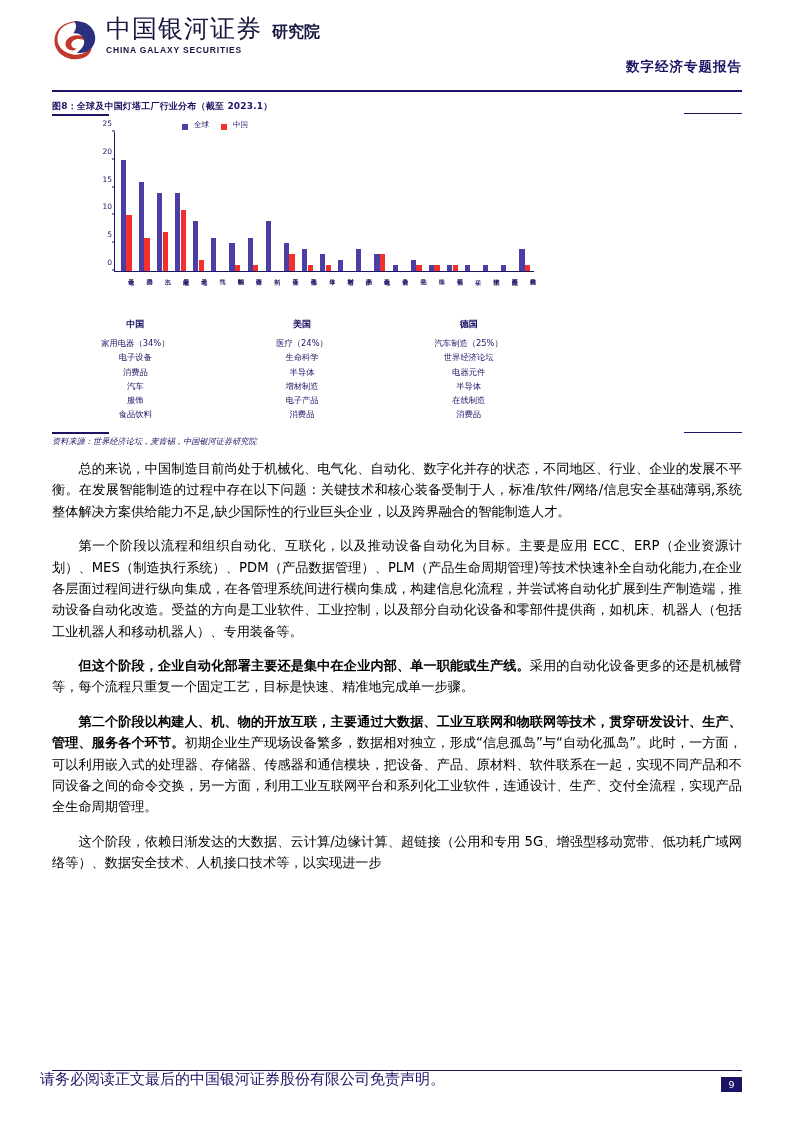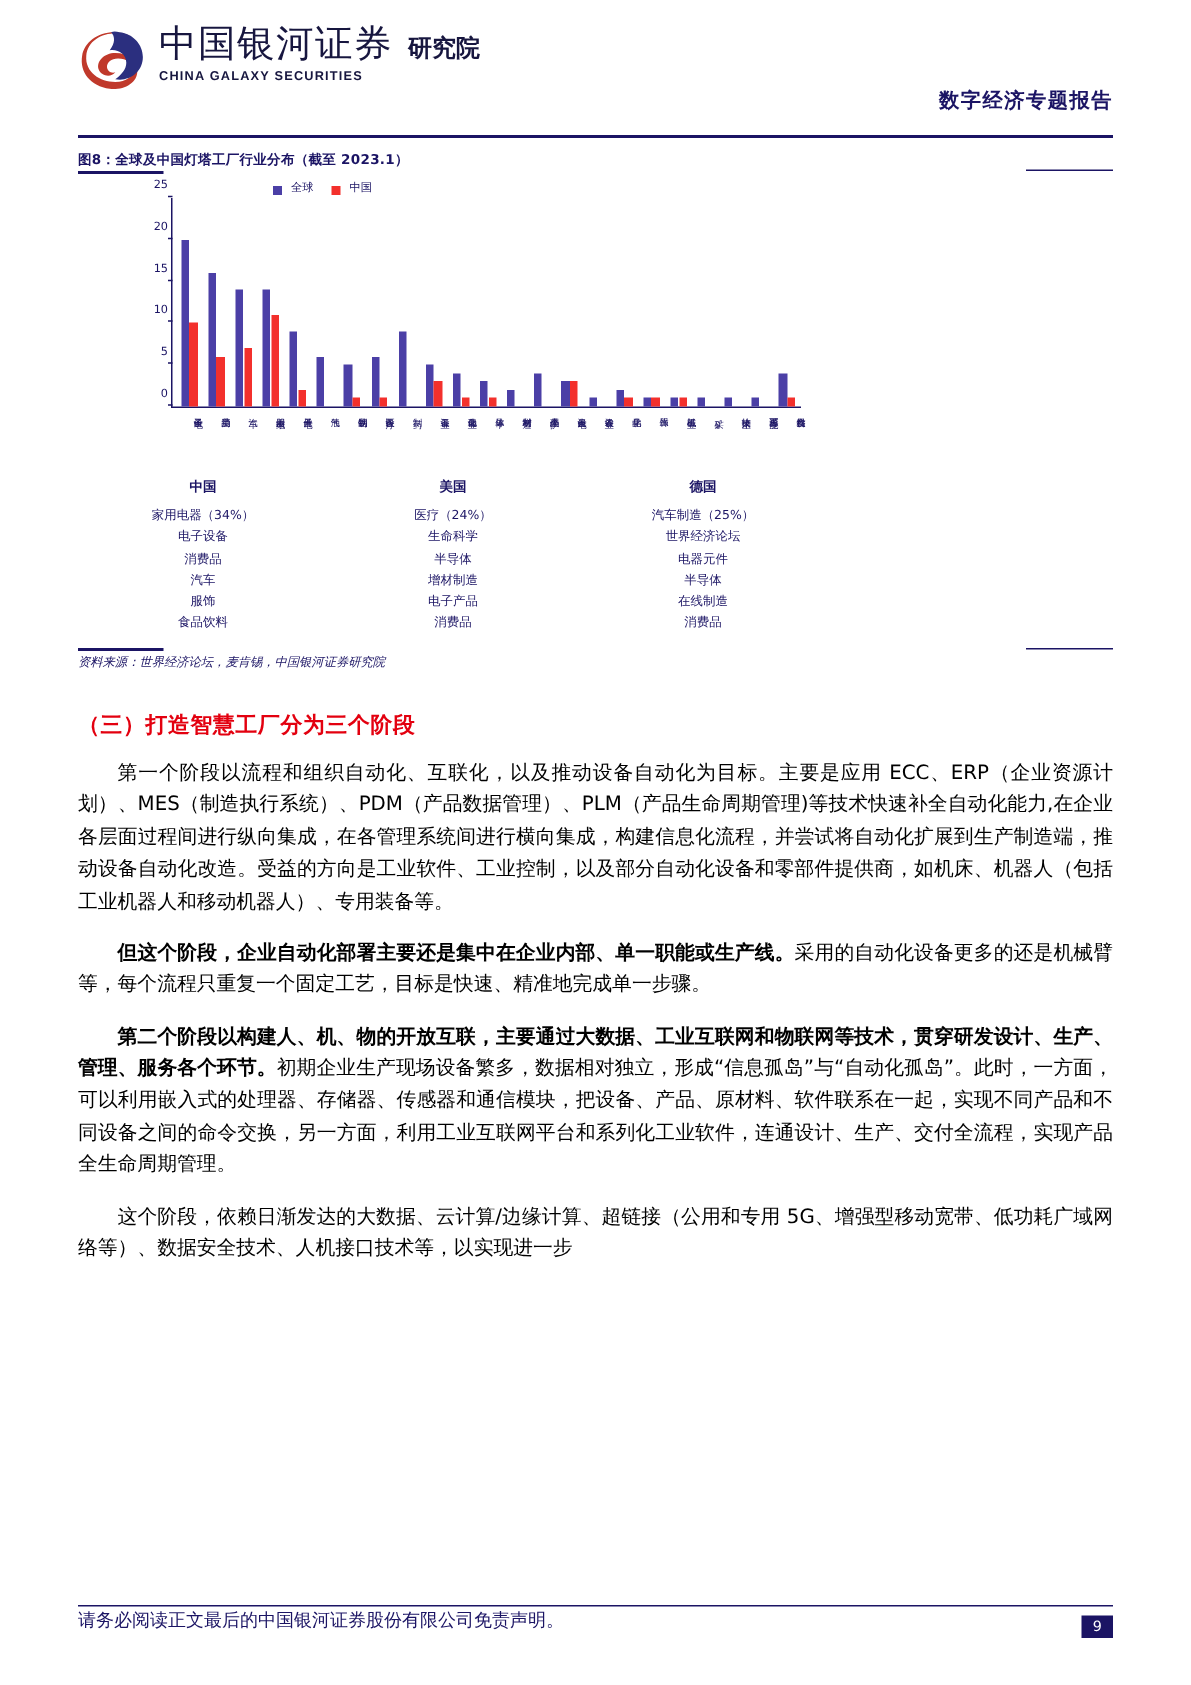--- a/index.html
+++ b/index.html
@@ -293,23 +293,23 @@
   .footer-rule {
     position: absolute;
     left: 52px;
     bottom: 52px;
     width: 690px;
     height: 1.5px;
     background: #1b1464;
   }
   .footer-text {
     position: absolute;
-    left: 52px;
+    left: 40px;
     bottom: 34px;
-    font-size: 12px;
+    font-size: 15px;
     color: #1b1464;
   }
   .page-num {
     position: absolute;
     right: 52px;
     bottom: 31px;
     background: #1b1464;
     color: #fff;
     font-size: 9.5px;
     padding: 2px 6px;
@@ -520,22 +520,22 @@
         <div class="country-item">在线制造</div>
         <div class="country-item">消费品</div>
       </div>
     </div>
 
   <div class="src-rule"></div>
   <div class="src-rule-right"></div>
   <div class="source">资料来源：世界经济论坛，麦肯锡，中国银河证券研究院</div>
 
   <div class="body">
-
-    <h2 class="section">（三）打造智慧工厂分为三个阶段</h2>
+    <p class="para">总的来说，中国制造目前尚处于机械化、电气化、自动化、数字化并存的状态，不同地区、行业、企业的发展不平衡。在发展智能制造的过程中存在以下问题：关键技术和核心装备受制于人，标准/软件/网络/信息安全基础薄弱,系统整体解决方案供给能力不足,缺少国际性的行业巨头企业，以及跨界融合的智能制造人才。</p>
+
 
     <p class="para">第一个阶段以流程和组织自动化、互联化，以及推动设备自动化为目标。主要是应用 ECC、ERP（企业资源计划）、MES（制造执行系统）、PDM（产品数据管理）、PLM（产品生命周期管理)等技术快速补全自动化能力,在企业各层面过程间进行纵向集成，在各管理系统间进行横向集成，构建信息化流程，并尝试将自动化扩展到生产制造端，推动设备自动化改造。受益的方向是工业软件、工业控制，以及部分自动化设备和零部件提供商，如机床、机器人（包括工业机器人和移动机器人）、专用装备等。</p>
 
     <p class="para"><span class="b">但这个阶段，企业自动化部署主要还是集中在企业内部、单一职能或生产线。</span><span>采用的自动化设备更多的还是机械臂等，每个流程只重复一个固定工艺，目标是快速、精准地完成单一步骤。</span></p>
 
     <p class="para"><span class="b">第二个阶段以构建人、机、物的开放互联，主要通过大数据、工业互联网和物联网等技术，贯穿研发设计、生产、管理、服务各个环节。</span><span>初期企业生产现场设备繁多，数据相对独立，形成“信息孤岛”与“自动化孤岛”。此时，一方面，可以利用嵌入式的处理器、存储器、传感器和通信模块，把设备、产品、原材料、软件联系在一起，实现不同产品和不同设备之间的命令交换，另一方面，利用工业互联网平台和系列化工业软件，连通设计、生产、交付全流程，实现产品全生命周期管理。</span></p>
 
     <p class="para">这个阶段，依赖日渐发达的大数据、云计算/边缘计算、超链接（公用和专用 5G、增强型移动宽带、低功耗广域网络等）、数据安全技术、人机接口技术等，以实现进一步</p>
   </div>
 

